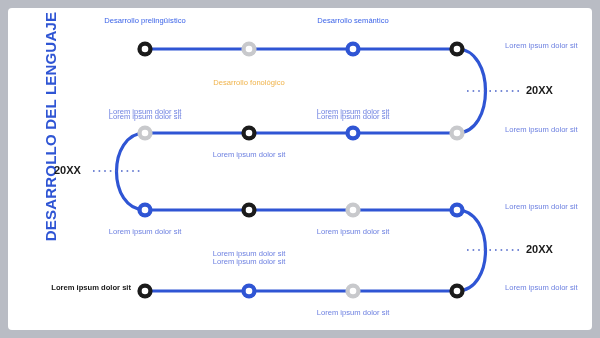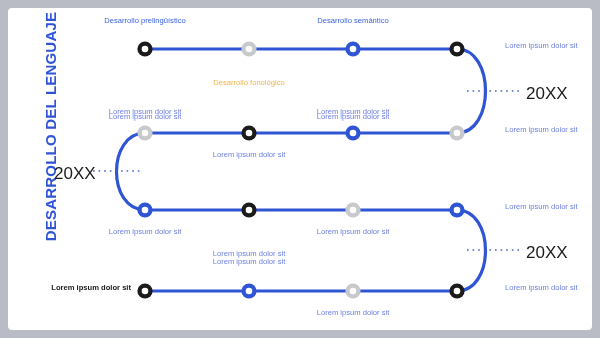--- a/index.html
+++ b/index.html
@@ -39,22 +39,22 @@
     text-align:center;
     white-space:nowrap;
   }
   .lbl.blue-strong{color:#3b63e8;}
   .lbl.gold{color:#f0b34a;}
   .lbl.dark{color:#1b1b1b;font-weight:bold;}
   .lbl.right{text-align:left;}
   .lbl.leftal{text-align:right;}
   .year{
     position:absolute;
-    font-size:17px;
-    font-weight:normal;
+    font-size:11px;
+    font-weight:bold;
     color:#1b1b1b;
     white-space:nowrap;
   }
 </style>
 </head>
 <body>
 
 <div id="card">
 
   <div id="title">DESARROLLO DEL LENGUAJE</div>

